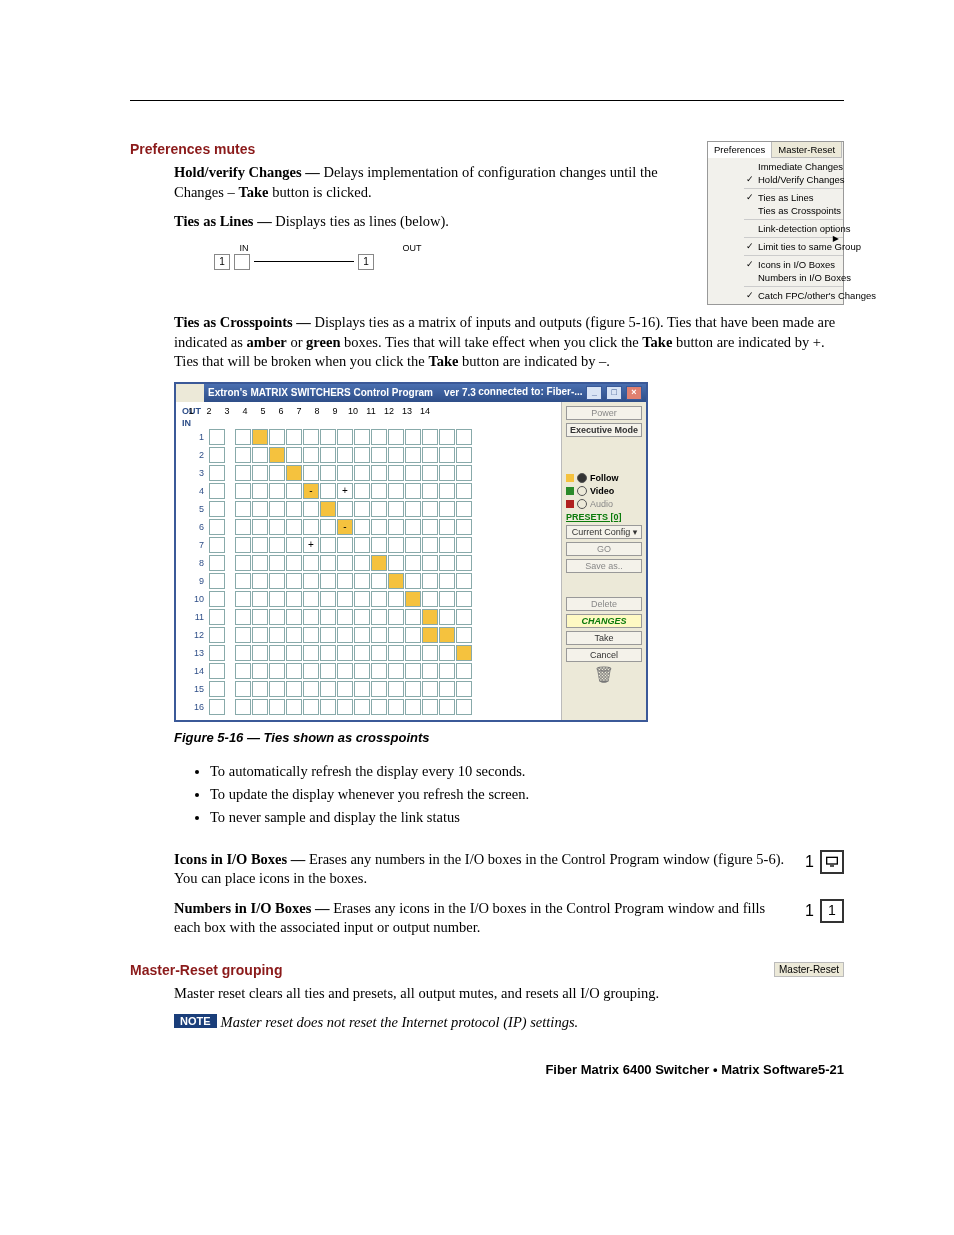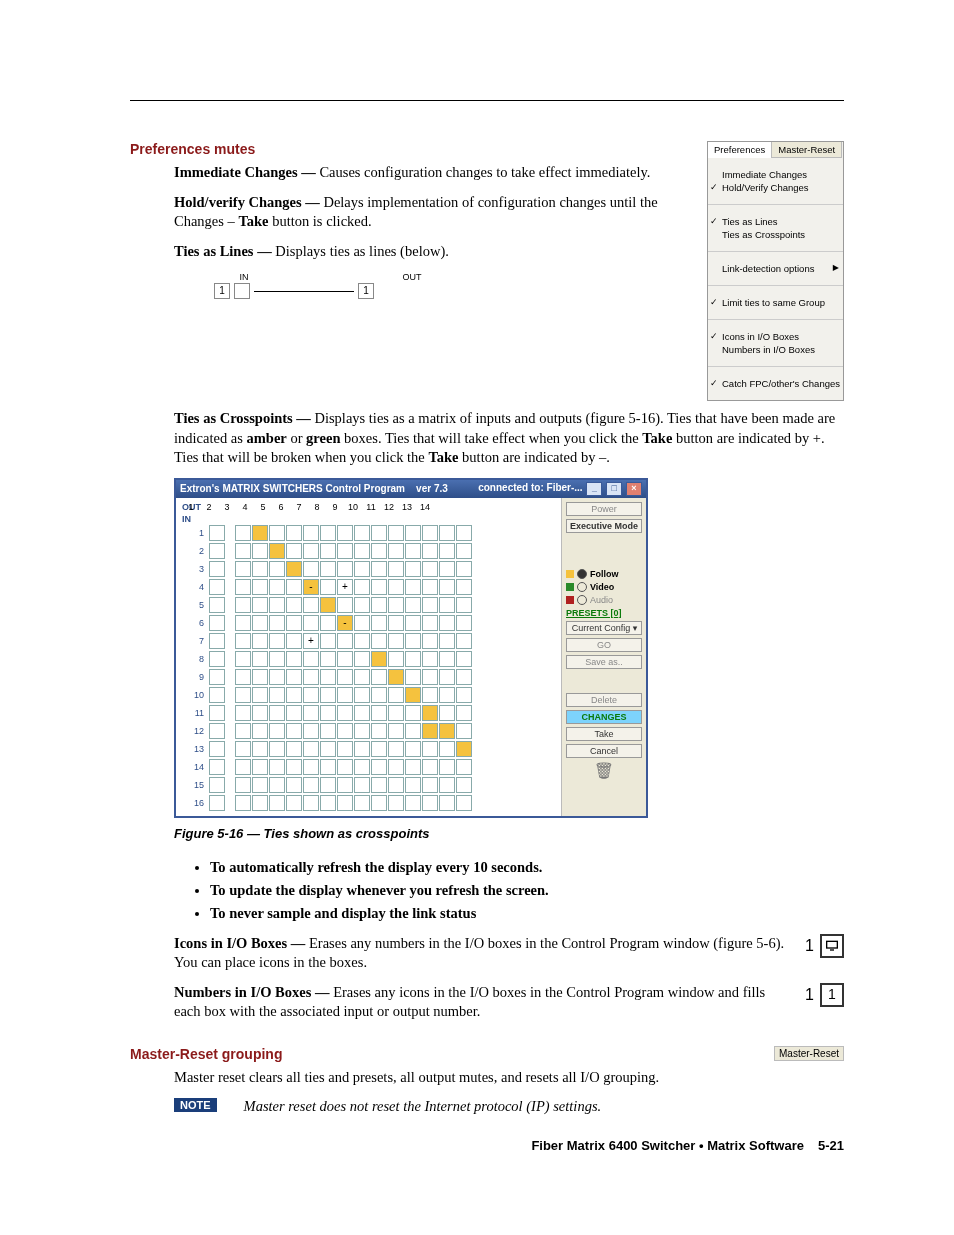--- a/index.html
+++ b/index.html
@@ -42,79 +42,80 @@
     margin: 0 0 8px 10px;
   }
   .prefs-tabs { display:flex; }
   .prefs-tab {
     padding: 2px 6px;
     border-right: 1px solid #bbb;
     border-bottom: 1px solid #bbb;
     background:#ece9d8;
   }
   .prefs-tab.active { background:#fff; border-bottom:none; }
-  .pm-group { border-bottom:1px solid #ccc; padding: 10px 0; }
+  .pm-group { border-bottom:1px solid #ccc; padding: 2px 0; margin-left: 36px; }
   .pm-group:last-child { border-bottom:none; }
   .pm-item { padding: 1px 4px 1px 14px; position:relative; white-space:nowrap; }
   .pm-item .chk { position:absolute; left:2px; top:1px; font-size:9px; }
   .pm-item .arrow { float:right; font-size:8px; }
   .ties-diagram {
     margin: 4px 0 12px 40px;
     font-family: Arial, sans-serif;
     font-size: 10px;
   }
   .ties-row { display:flex; align-items:center; gap:4px; }
   .ties-label { width:60px; text-align:center; font-size:9px; }
   .tbox { display:inline-block; width:14px; height:14px; border:1px solid #888; background:#fff; text-align:center; line-height:14px; font-size:10px; }
   .tline { width:100px; height:1px; background:#000; }
   .fig-caption {
     font-family: Verdana, Arial, sans-serif;
     font-weight: bold;
     font-style: italic;
     font-size: 13px;
     margin: 8px 0 18px 44px;
   }
-  ul.opts { margin: 4px 0 12px 60px; padding:0;font-weight:bold; }
+  ul.opts { margin: 4px 0 24px 60px; padding:0; }
   ul.opts li { margin-bottom: 6px; list-style: disc; margin-left: 20px; font-size:14.5px;}
-  .note-row { margin: 8px 0 8px 44px; display:flex; align-items:flex-start; gap:27px;}
+  .note-row { margin: 8px 0 16px 44px; display:flex; align-items:flex-start; gap:4px;}
   .note-badge {
     font-family: Arial, sans-serif;
     font-weight: bold;
     font-size: 11px;
     color:#fff;
     background:#1a3e7a;
     padding: 1px 6px;
   }
   .note-text { font-style: italic; font-size:14.5px; }
   .footer {
     position: absolute;
     bottom: 30px;
     right: 110px;
     font-family: Verdana, Arial, sans-serif;
     font-size: 13px;
     font-weight: bold;
   }
-  .footer .pg { margin-left: 14px; }
+  .footer .pg { }
   
   .xp-window {
     width: 470px;
     border: 2px solid #3b5998;
     margin: 6px 0 0 44px;
     font-family: Tahoma, Arial, sans-serif;
     font-size: 10px;
     background:#ece9d8;
   }
   .xp-title {
     background: linear-gradient(#4a6fb0,#2e4e88);
     color:#fff;
     padding: 2px 4px;
     display:flex;
     justify-content:space-between;
     align-items:center;
     font-weight:bold;
+    margin-left:28px;
   }
   .xp-title .btns span {
     display:inline-block; width:14px; height:12px; background:#d9e4f5;
     border:1px solid #3a5a99; margin-left:1px; text-align:center;
     line-height:11px; font-size:9px; color:#2e4e88;
   }
   .xp-title .btns .x { background:#e08070; color:#fff; }
   .xp-menu { background:#ece9d8; border-bottom:1px solid #bbb; padding:1px 4px; }
   .xp-menu span { margin-right:10px; }
   .xp-body { display:flex; background:#fff; }
@@ -131,21 +132,21 @@
   .xp-side {
     width:76px; border-left:1px solid #bbb; padding:4px;
     background:#ece9d8;
     display:flex; flex-direction:column; gap:3px;
     font-size:9px;
   }
   .side-btn {
     border:1px solid #999; background:#f4f2ea; text-align:center;
     padding:1px 2px; color:#888;
   }
-  .side-btn.grn { color:#0a7a0a; font-weight:bold; background:#7dd3fc;}
+  .side-btn.grn { color:#0a7a0a; font-weight:bold; background:#fef9c3;font-style:italic;}
   .radio-row { display:flex; align-items:center; gap:3px; }
   .radio-row .dot { width:8px;height:8px;border:1px solid #555; border-radius:50%; }
   .radio-row .sq { width:8px;height:8px; display:inline-block; }
   .io-icons { float:right; display:flex; gap:6px; align-items:center; margin-left:12px;}
   .io-icons .num { font-family:Arial; font-size:16px; }
   .io-icons .box { width:20px; height:20px; border:2px solid #333; display:inline-flex; align-items:center; justify-content:center; }
   .io-icons svg { width:16px; height:16px; }
   .mr-label {
     float:right;
     font-family: Tahoma, Arial, sans-serif;
@@ -189,23 +190,20 @@
         </div>
         <div class="pm-group">
           <div class="pm-item"><span class="chk">✓</span>Catch FPC/other's Changes</div>
         </div>
       </div>
   </div>
 
   <h2 class="section">Preferences mutes</h2>
 
   <div class="body-block">
-    <div class="entry">
-      <span class="label">Immediate Changes — </span><span>Causes configuration changes to take effect immediately.</span>
-    </div>
 
     <div class="entry">
       <span class="label">Hold/verify Changes — </span><span>Delays implementation of configuration changes until the Changes – </span><b>Take</b><span> button is clicked.</span>
     </div>
 
     <div class="entry">
       <span class="label">Ties as Lines — </span><span>Displays ties as lines (below).</span>
     </div>
 
     <div class="ties-diagram">

